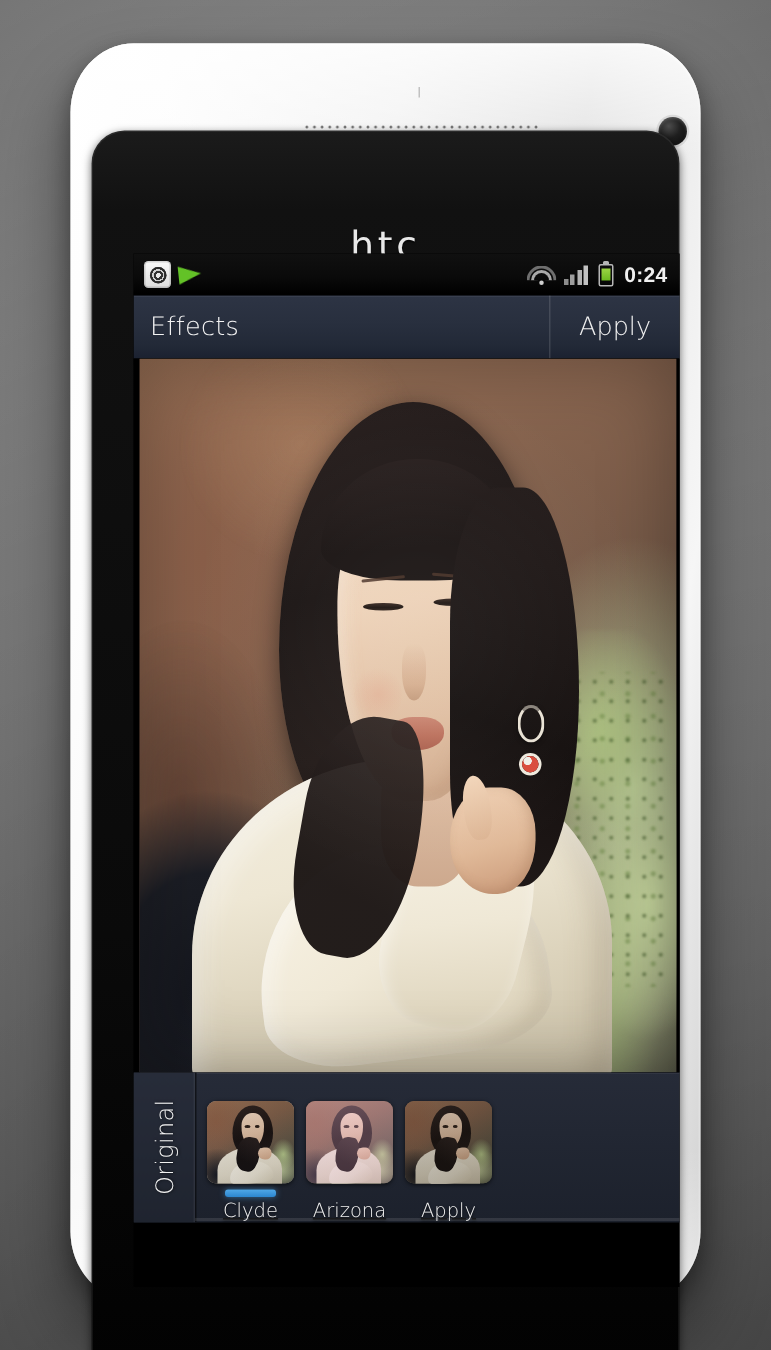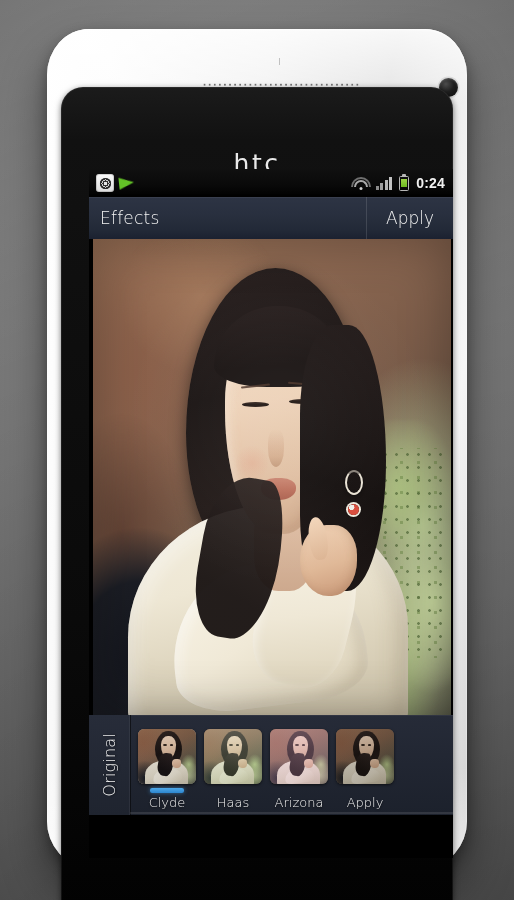--- a/index.html
+++ b/index.html
@@ -430,25 +430,26 @@
     font-size: 16px;
     font-weight: 300;
     writing-mode: vertical-rl;
     transform: rotate(180deg);
     letter-spacing: 0.2px;
     font-family: "DejaVu Sans", sans-serif;
     text-shadow: 0 1px 2px rgba(0,0,0,0.7);
   }
   .thumbs {
     display: flex;
-    align-items: center;
+    align-items: flex-end;
     padding: 8px 0 0 7px;
     gap: 8px;
     overflow: hidden;
     flex: 1;
+    text-decoration: underline;
   }
   .thumb {
     width: 58px;
     flex: 0 0 58px;
     display: flex;
     flex-direction: column;
     align-items: center;
   }
   .thumb-img {
     width: 58px; height: 55px;
@@ -642,40 +643,20 @@
                   <div class="m-face"></div>
                   <div class="m-eye1"></div>
                   <div class="m-eye2"></div>
                   <div class="m-hair2"></div>
                   <div class="m-hand"></div>
                 </div>
                 <div class="tint tint-clyde"></div>
               </div>
               <div class="thumb-underline"></div>
               <div class="thumb-label">Clyde</div>
-            </div>
-            <div class="thumb">
-              <div class="thumb-img">
-                <div class="mini">
-                  <div class="m-bg"></div>
-                  <div class="m-green"></div>
-                  <div class="m-dark"></div>
-                  <div class="m-hair"></div>
-                  <div class="m-sweater"></div>
-                  <div class="m-arm"></div>
-                  <div class="m-face"></div>
-                  <div class="m-eye1"></div>
-                  <div class="m-eye2"></div>
-                  <div class="m-hair2"></div>
-                  <div class="m-hand"></div>
-                </div>
-                <div class="tint tint-haas"></div>
-              </div>
-              <div class="thumb-underline hidden"></div>
-              <div class="thumb-label">Haas</div>
             </div>
             <div class="thumb">
               <div class="thumb-img">
                 <div class="mini">
                   <div class="m-bg"></div>
                   <div class="m-green"></div>
                   <div class="m-dark"></div>
                   <div class="m-hair"></div>
                   <div class="m-sweater"></div>
                   <div class="m-arm"></div>

